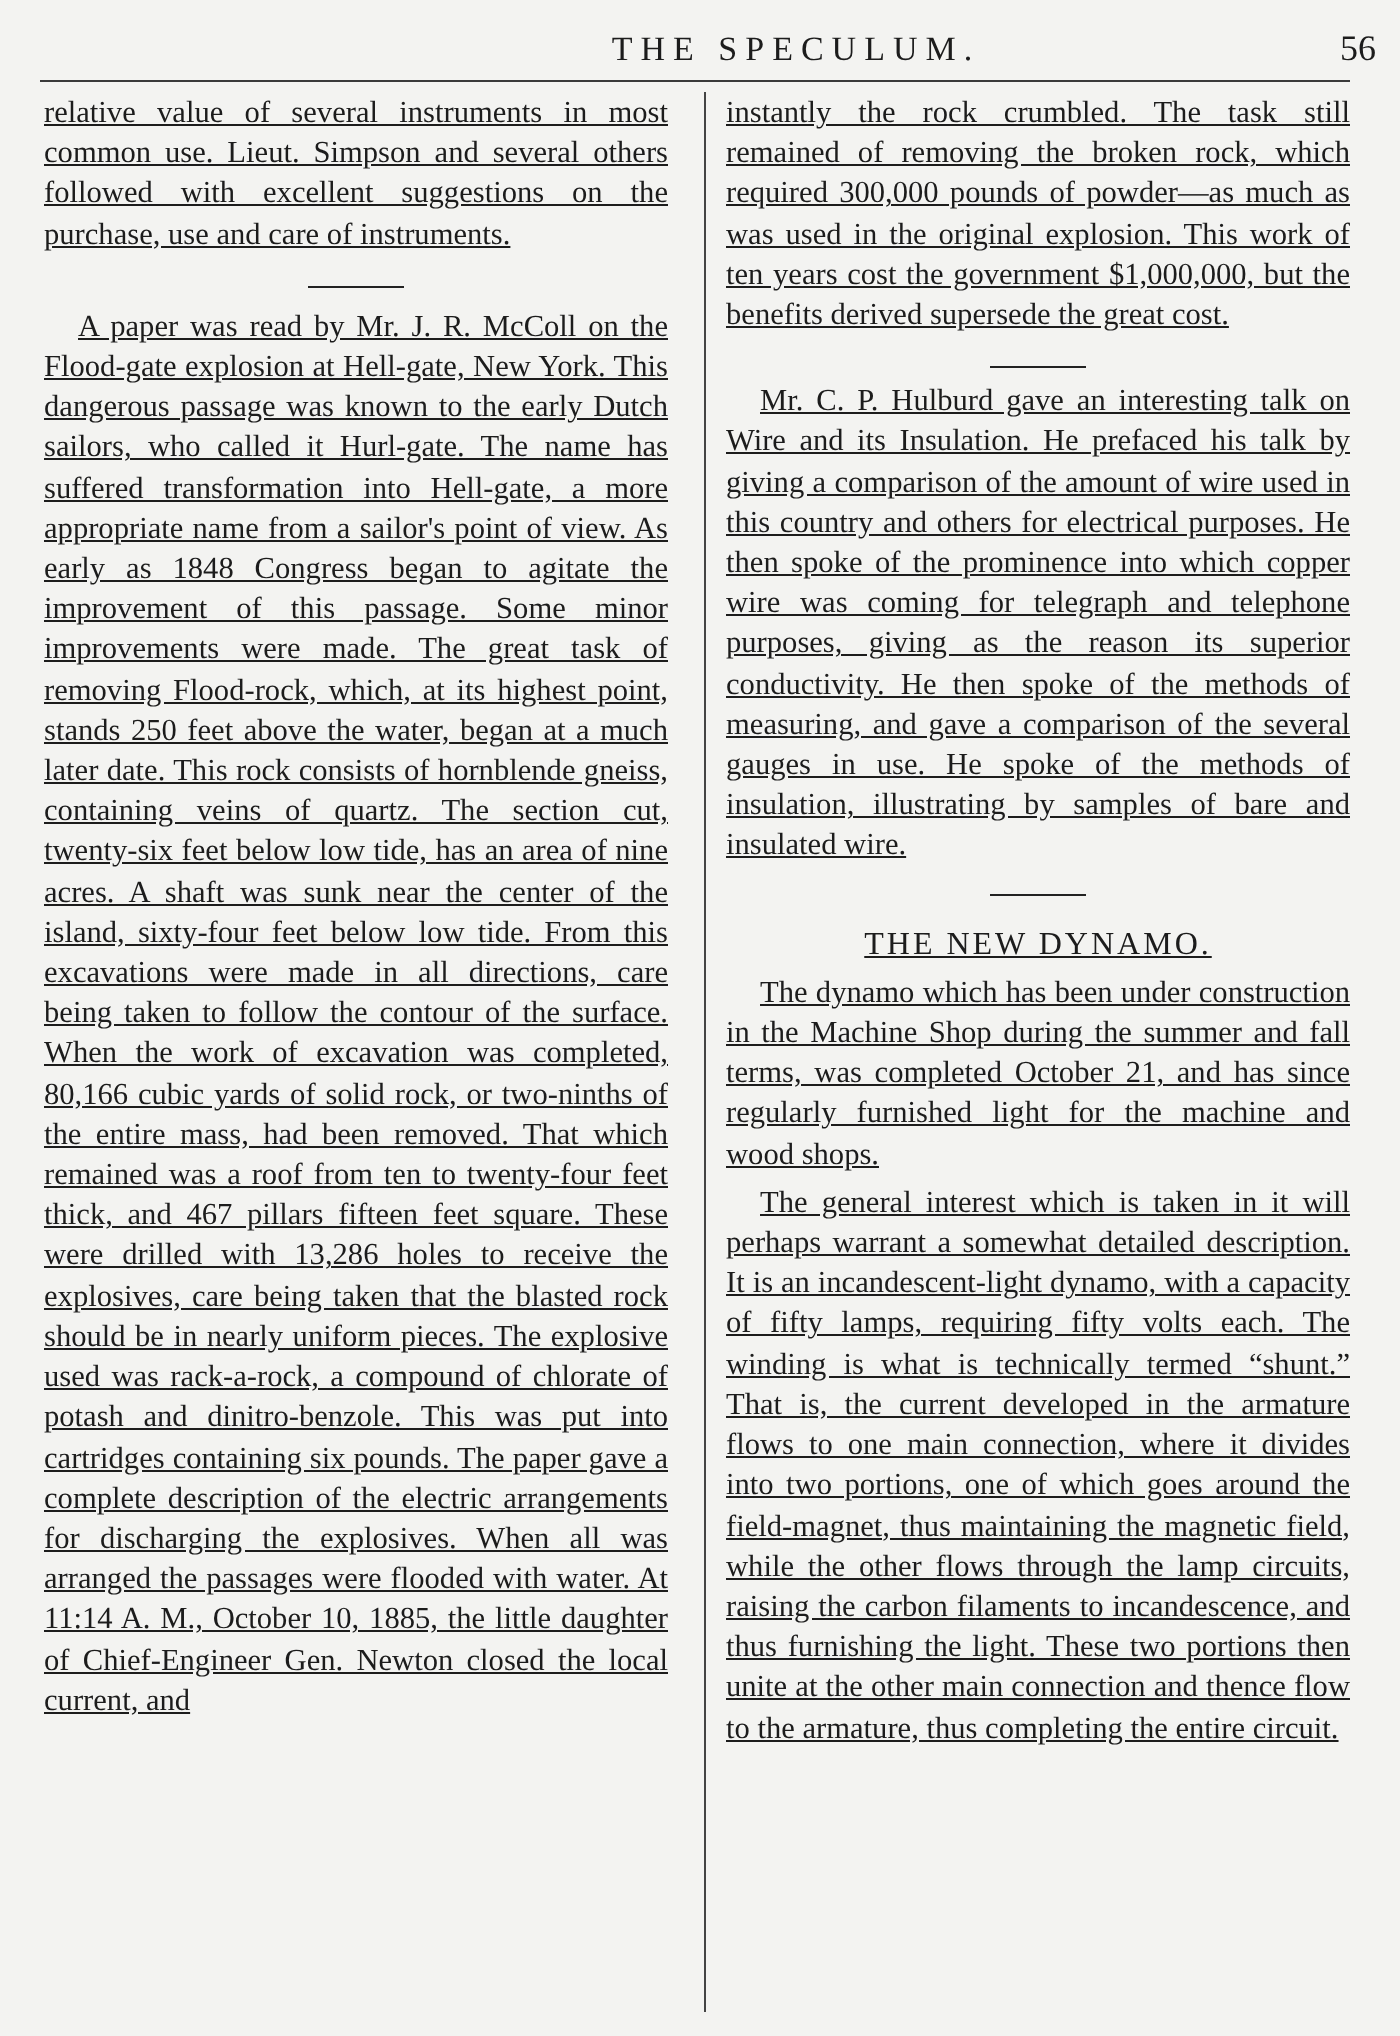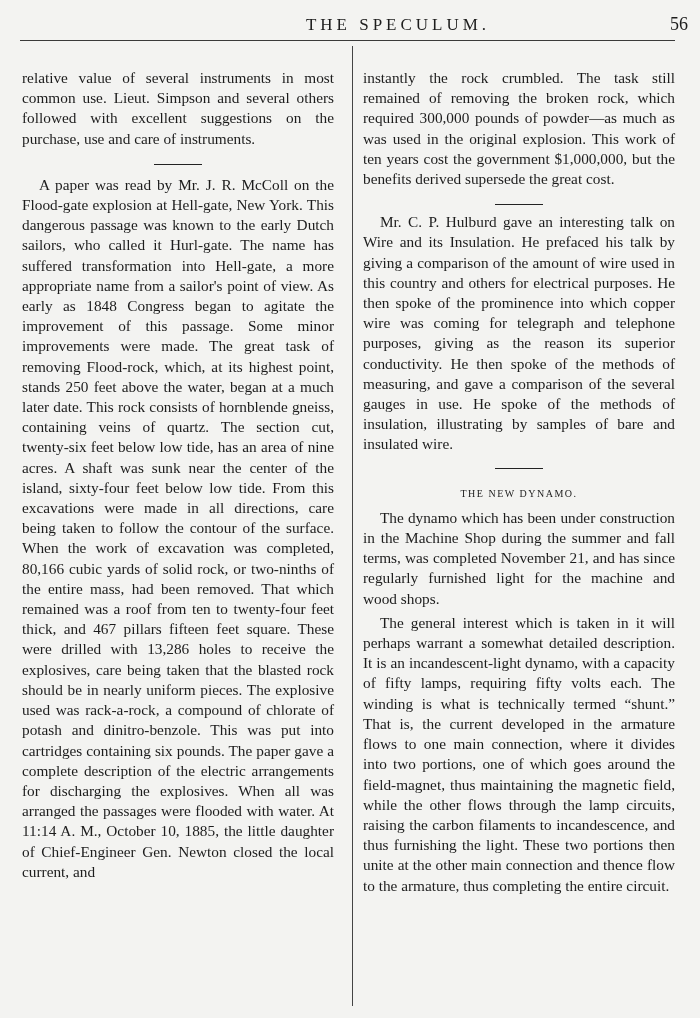--- a/index.html
+++ b/index.html
@@ -22,34 +22,35 @@
     }
     .header-rule {
       position: absolute; left: 20px; top: 40px; width: 655px; height: 1px;
       background: #3a3a3a;
     }
     .col-divider {
       position: absolute; left: 352px; top: 46px; width: 1px; height: 960px;
       background: #444;
     }
     .col {
-      position: absolute; top: 68px; width: 312px;
+      position: absolute; top: 47px; width: 312px;
       font-size: 15.3px; line-height: 20.2px;
       text-align: justify;
+      text-decoration: underline;
     }
     .col.left { left: 22px; }
     .col.right { left: 363px; }
     .col p { margin: 0; text-indent: 17px; }
     .col p.noindent { text-indent: 0; }
     .rule {
       width: 48px; height: 1px; background: #222;
       margin: 0 auto;
     }
     .section-heading {
-      text-align: center; font-size: 10px; letter-spacing: 1.5px;
+      text-align: center; font-size: 16px; letter-spacing: 1.5px;
       font-variant: small-caps; margin: 6px 0 4px 0;
     }
   </style>
 </head>
 <body>
 
 <div class="header">
   <div class="running-title">THE SPECULUM.</div>
   <div class="page-number">56</div>
   <div class="header-rule"></div>
@@ -68,16 +69,16 @@
 <div class="col right">
   <p class="noindent">instantly the rock crumbled. The task still remained of removing the broken rock, which required 300,000 pounds of powder—as much as was used in the original explosion. This work of ten years cost the government $1,000,000, but the benefits derived supersede the great cost.</p>
   <div style="height:15px"></div>
   <div class="rule"></div>
   <div style="height:7px"></div>
   <p>Mr. C. P. Hulburd gave an interesting talk on Wire and its Insulation. He prefaced his talk by giving a comparison of the amount of wire used in this country and others for electrical purposes. He then spoke of the prominence into which copper wire was coming for telegraph and telephone purposes, giving as the reason its superior conductivity. He then spoke of the methods of measuring, and gave a comparison of the several gauges in use. He spoke of the methods of insulation, illustrating by samples of bare and insulated wire.</p>
   <div style="height:13px"></div>
   <div class="rule"></div>
   <div style="height:9px"></div>
   <div class="section-heading">THE NEW DYNAMO.</div>
-  <p>The dynamo which has been under construction in the Machine Shop during the summer and fall terms, was completed November 21, and has since regularly furnished light for the machine and wood shops.</p>
+  <p>The dynamo which has been under construction in the Machine Shop during the summer and fall terms, was completed October 21, and has since regularly furnished light for the machine and wood shops.</p>
   <div style="height:4px"></div>
   <p>The general interest which is taken in it will perhaps warrant a somewhat detailed description. It is an incandescent-light dynamo, with a capacity of fifty lamps, requiring fifty volts each. The winding is what is technically termed “shunt.” That is, the current developed in the armature flows to one main connection, where it divides into two portions, one of which goes around the field-magnet, thus maintaining the magnetic field, while the other flows through the lamp circuits, raising the carbon filaments to incandescence, and thus furnishing the light. These two portions then unite at the other main connection and thence flow to the armature, thus completing the entire circuit.</p>
 </div>
 
 </body></html>

